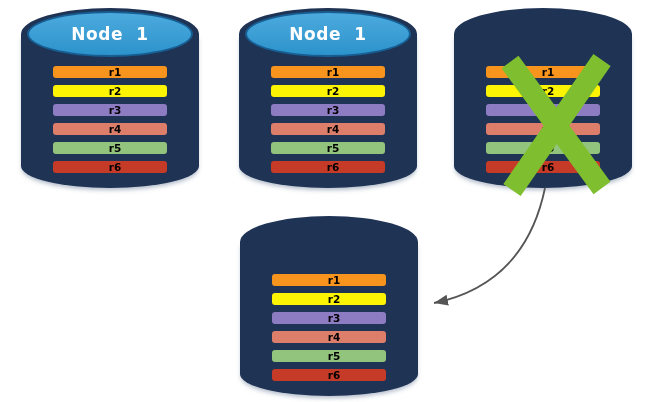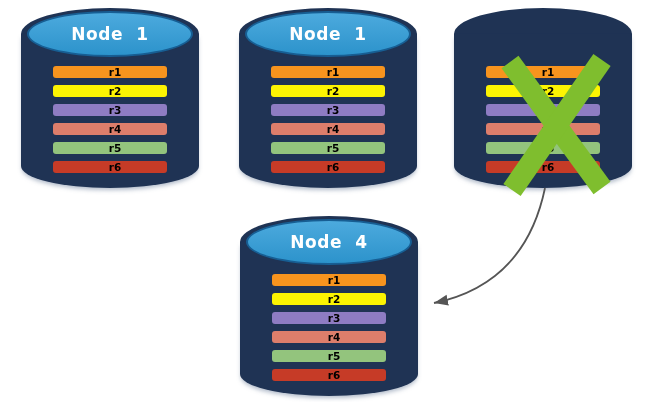--- a/index.html
+++ b/index.html
@@ -148,23 +148,20 @@
     </div>
     <svg class="x-overlay" viewBox="0 0 124 144" aria-hidden="true">
       <line x1="16" y1="10" x2="108" y2="136"></line>
       <line x1="108" y1="8" x2="18" y2="138"></line>
     </svg>
   </div>
 
   <div class="node" style="left:240px; top:216px;">
     <div class="cyl-rim"></div>
     <div class="cyl-body"></div>
-    <div class="cyl-face">
-      <span class="node-title">Node 4</span>
-    </div>
     <div class="bars">
       <div class="bar" style="background: rgb(247, 148, 30);">
           <span>r1</span>
         </div>
       <div class="bar" style="background: rgb(252, 244, 2);">
           <span>r2</span>
         </div>
       <div class="bar" style="background: rgb(142, 124, 195);">
           <span>r3</span>
         </div>

